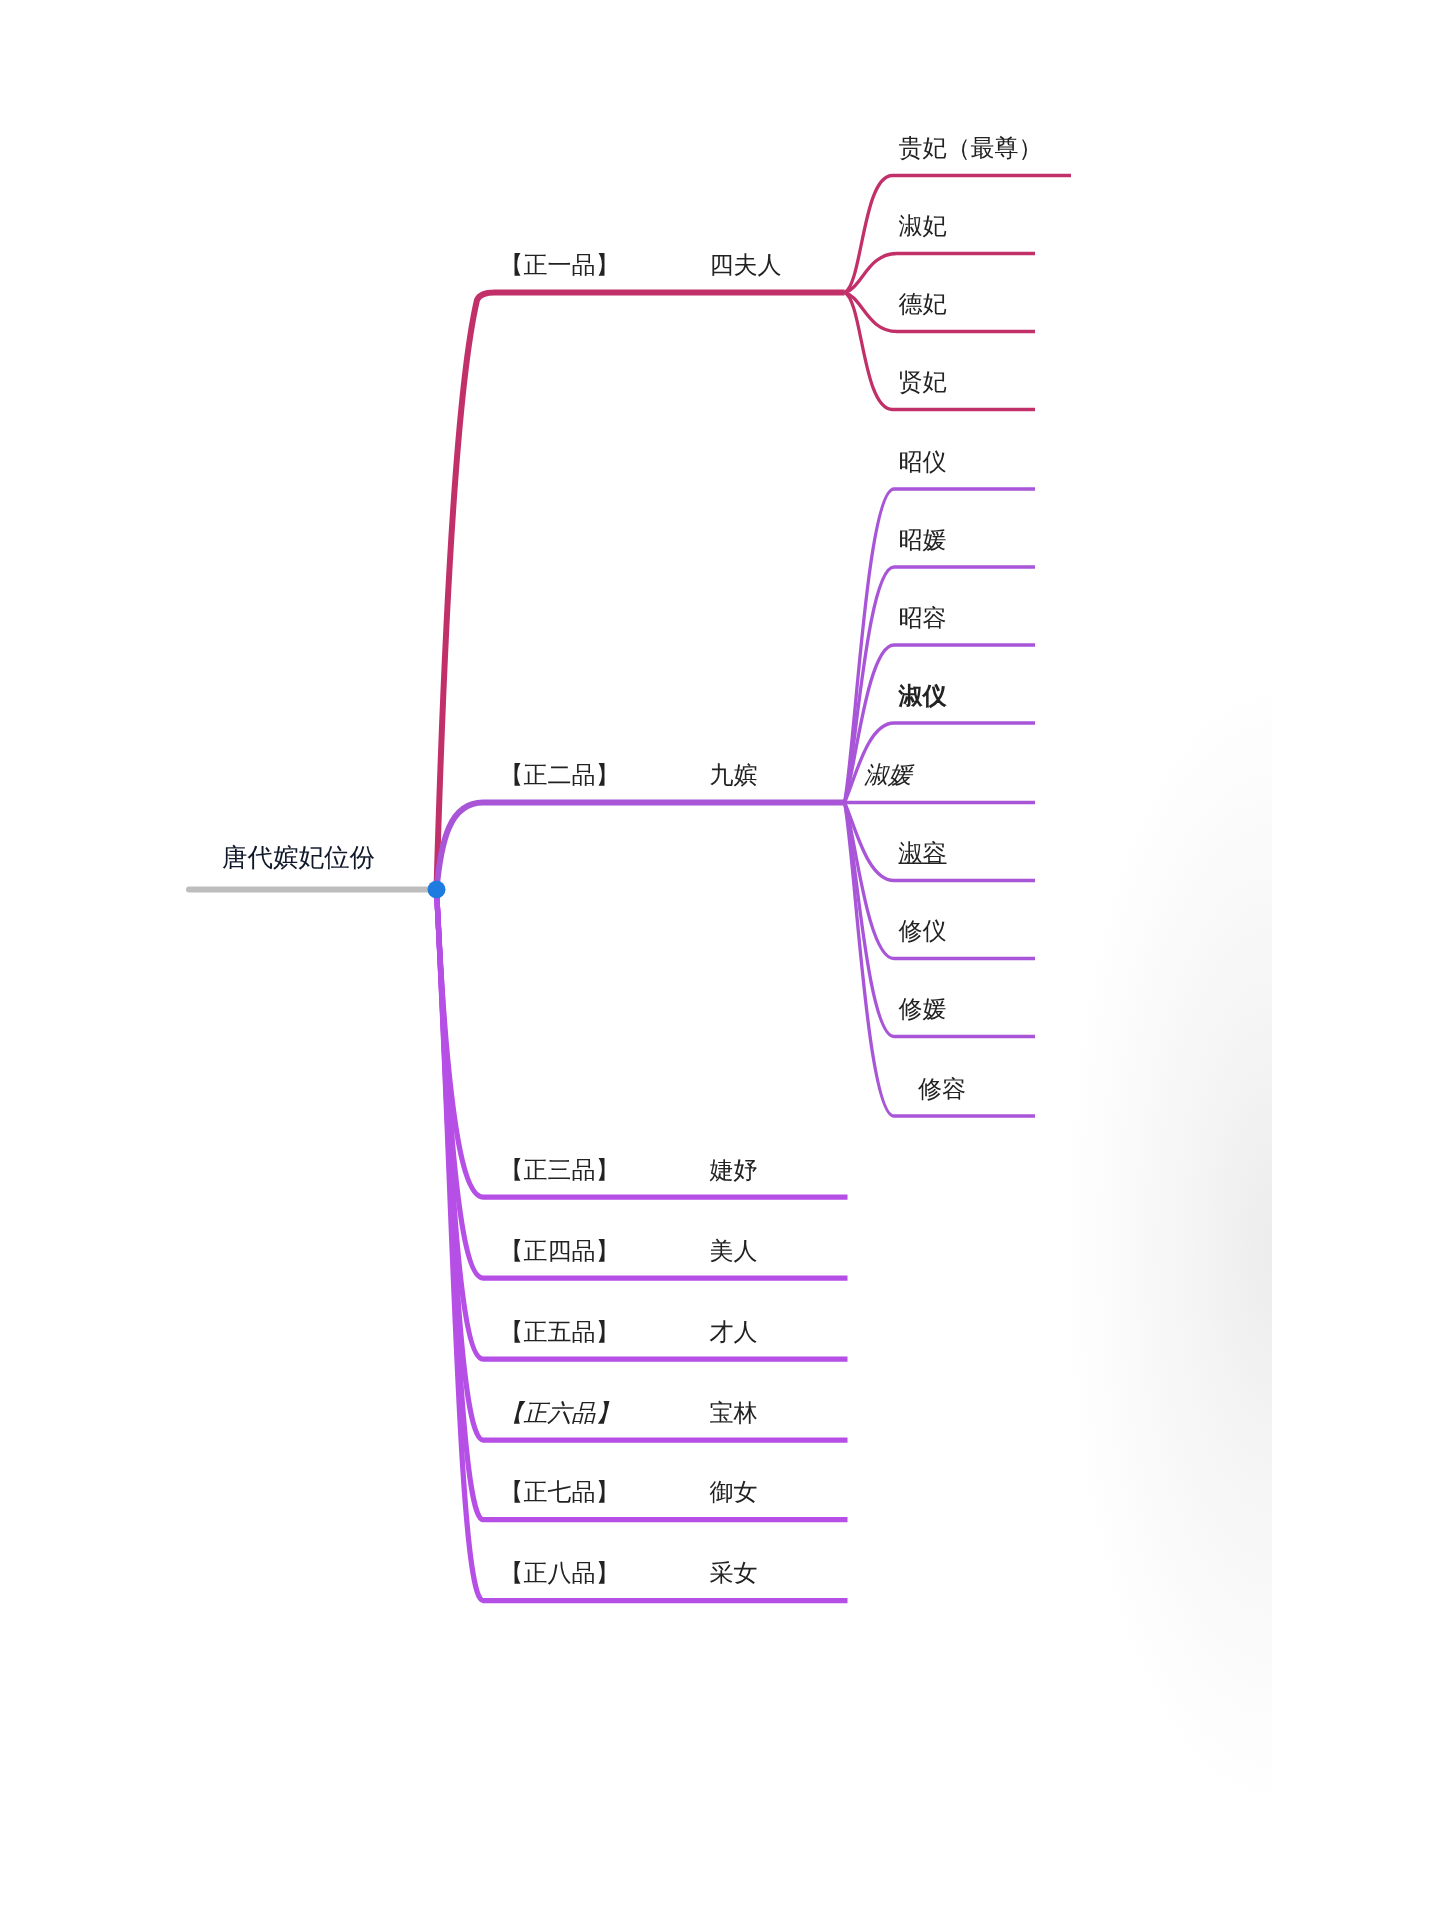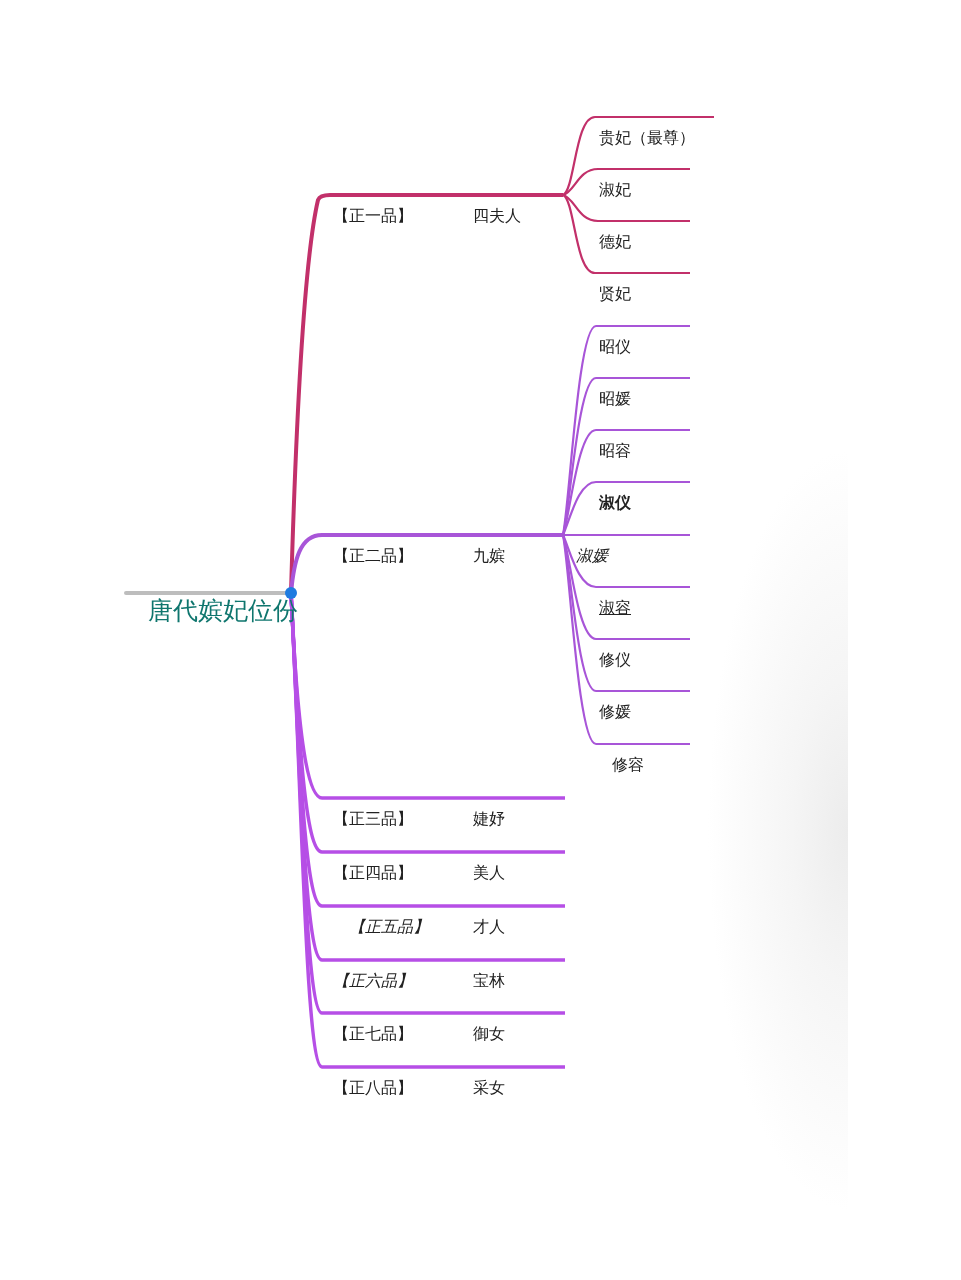--- a/index.html
+++ b/index.html
@@ -7,22 +7,22 @@
       width: 961px; height: 1280px; position: relative; overflow: hidden;
       background: #ffffff;
       font-family: "DejaVu Sans", "Liberation Sans", sans-serif;
     }
     .shade {
       position: absolute; left: 700px; top: 420px; width: 148px; height: 820px;
       background: radial-gradient(ellipse 140px 380px at 148px 50%, #ececec 0%, #f5f5f5 40%, rgba(255,255,255,0) 100%);
       pointer-events: none;
     }
     svg.map { position: absolute; left: 0; top: 0; }
-    .lbl { position: absolute; font-size: 16px; color: #222; white-space: nowrap; line-height: 20px; margin-top: 39px; }
-    .root-lbl { font-size: 25px; color: #0f766e; }
+    .lbl { position: absolute; font-size: 16px; color: #222; white-space: nowrap; line-height: 20px; }
+    .root-lbl { font-size: 17px; color: #0f172a; }
   </style>
 </head>
 <body>
 
 <div class="shade"></div>
 
 <svg class="map" width="961" height="1280">
 
   <line x1="126" y1="593" x2="291" y2="593" stroke="#bdbdbd" stroke-width="4" stroke-linecap="round"></line>
 
@@ -73,20 +73,20 @@
 <div class="lbl" style="left:576px; top:507px;font-style:italic;">淑媛</div>
 <div class="lbl" style="left:599px; top:559px;text-decoration:underline;">淑容</div>
 <div class="lbl" style="left:599px; top:611px;">修仪</div>
 <div class="lbl" style="left:599px; top:663px;">修媛</div>
 <div class="lbl" style="left:612px; top:716px;">修容</div>
 
 <div class="lbl" style="left:333px; top:770px;">【正三品】</div>
 <div class="lbl" style="left:473px; top:770px;">婕妤</div>
 <div class="lbl" style="left:333px; top:824px;">【正四品】</div>
 <div class="lbl" style="left:473px; top:824px;">美人</div>
-<div class="lbl" style="left:349px; top:878px;font-style:italic;">【正五品】</div>
+<div class="lbl" style="left:333px; top:878px;">【正五品】</div>
 <div class="lbl" style="left:473px; top:878px;">才人</div>
 <div class="lbl" style="left:333px; top:932px;font-style:italic;">【正六品】</div>
 <div class="lbl" style="left:473px; top:932px;">宝林</div>
 <div class="lbl" style="left:333px; top:985px;">【正七品】</div>
 <div class="lbl" style="left:473px; top:985px;">御女</div>
 <div class="lbl" style="left:333px; top:1039px;text-align:right;">【正八品】</div>
 <div class="lbl" style="left:473px; top:1039px;">采女</div>
 
 </body></html>

